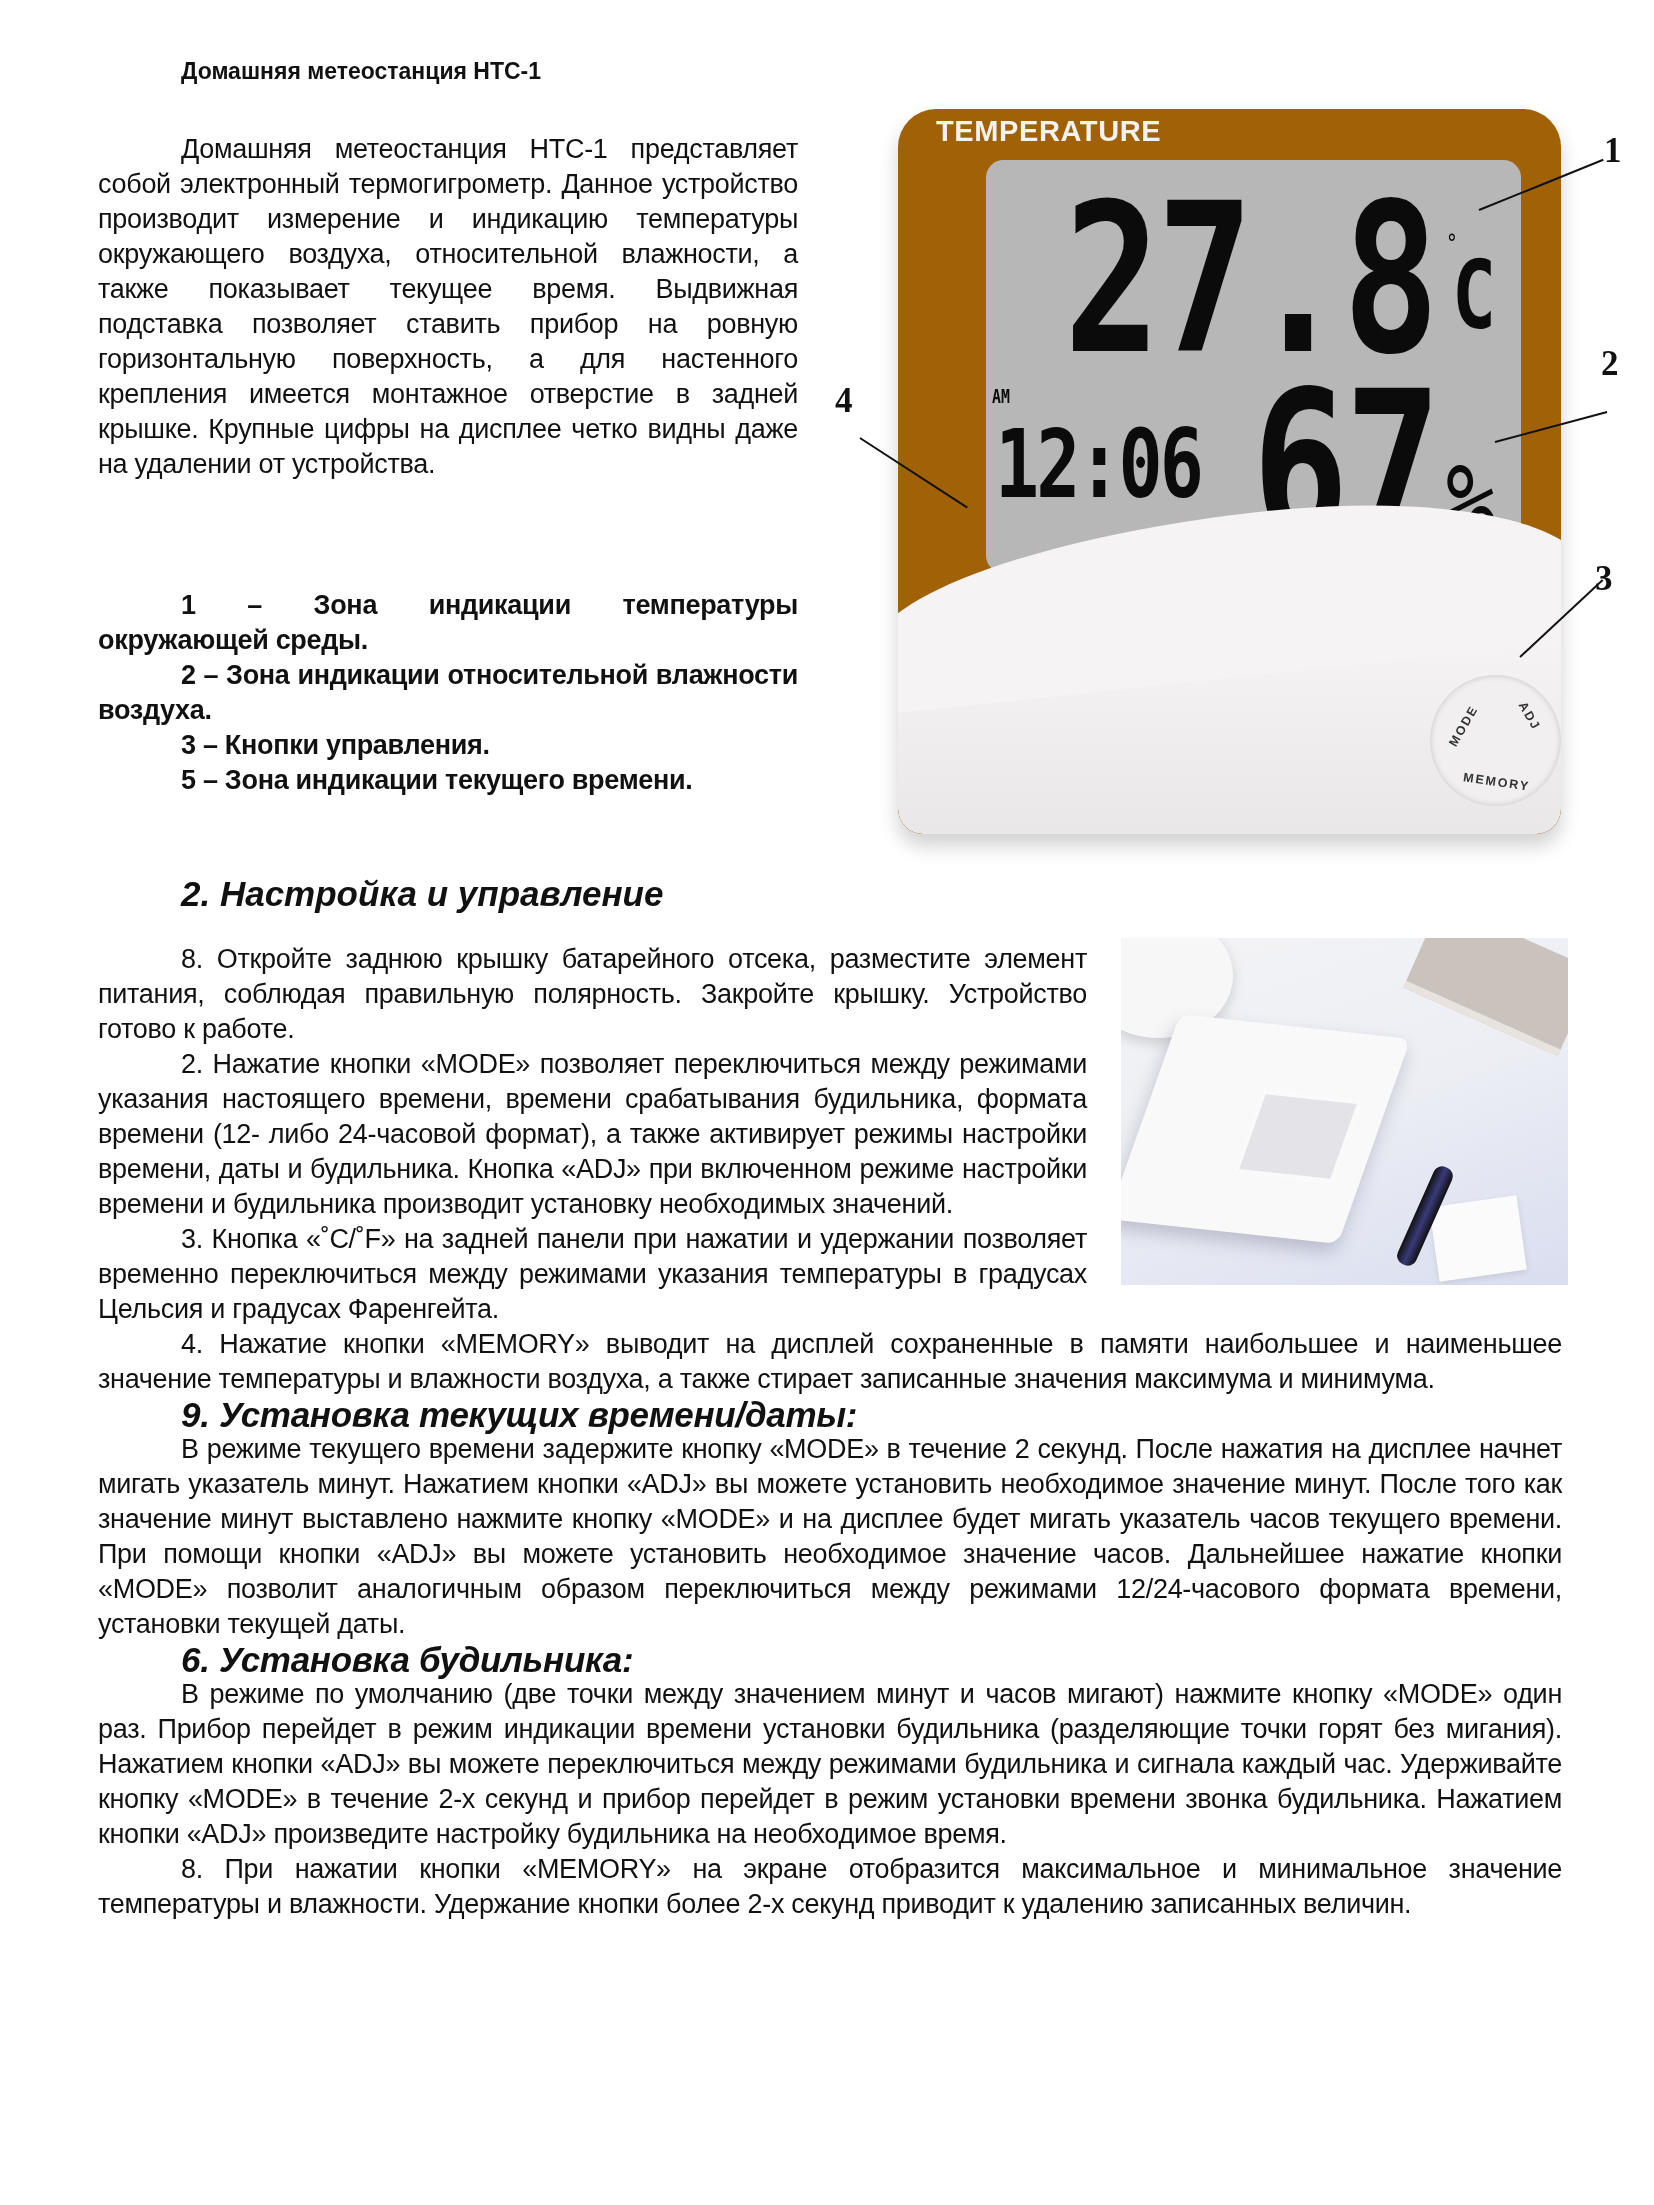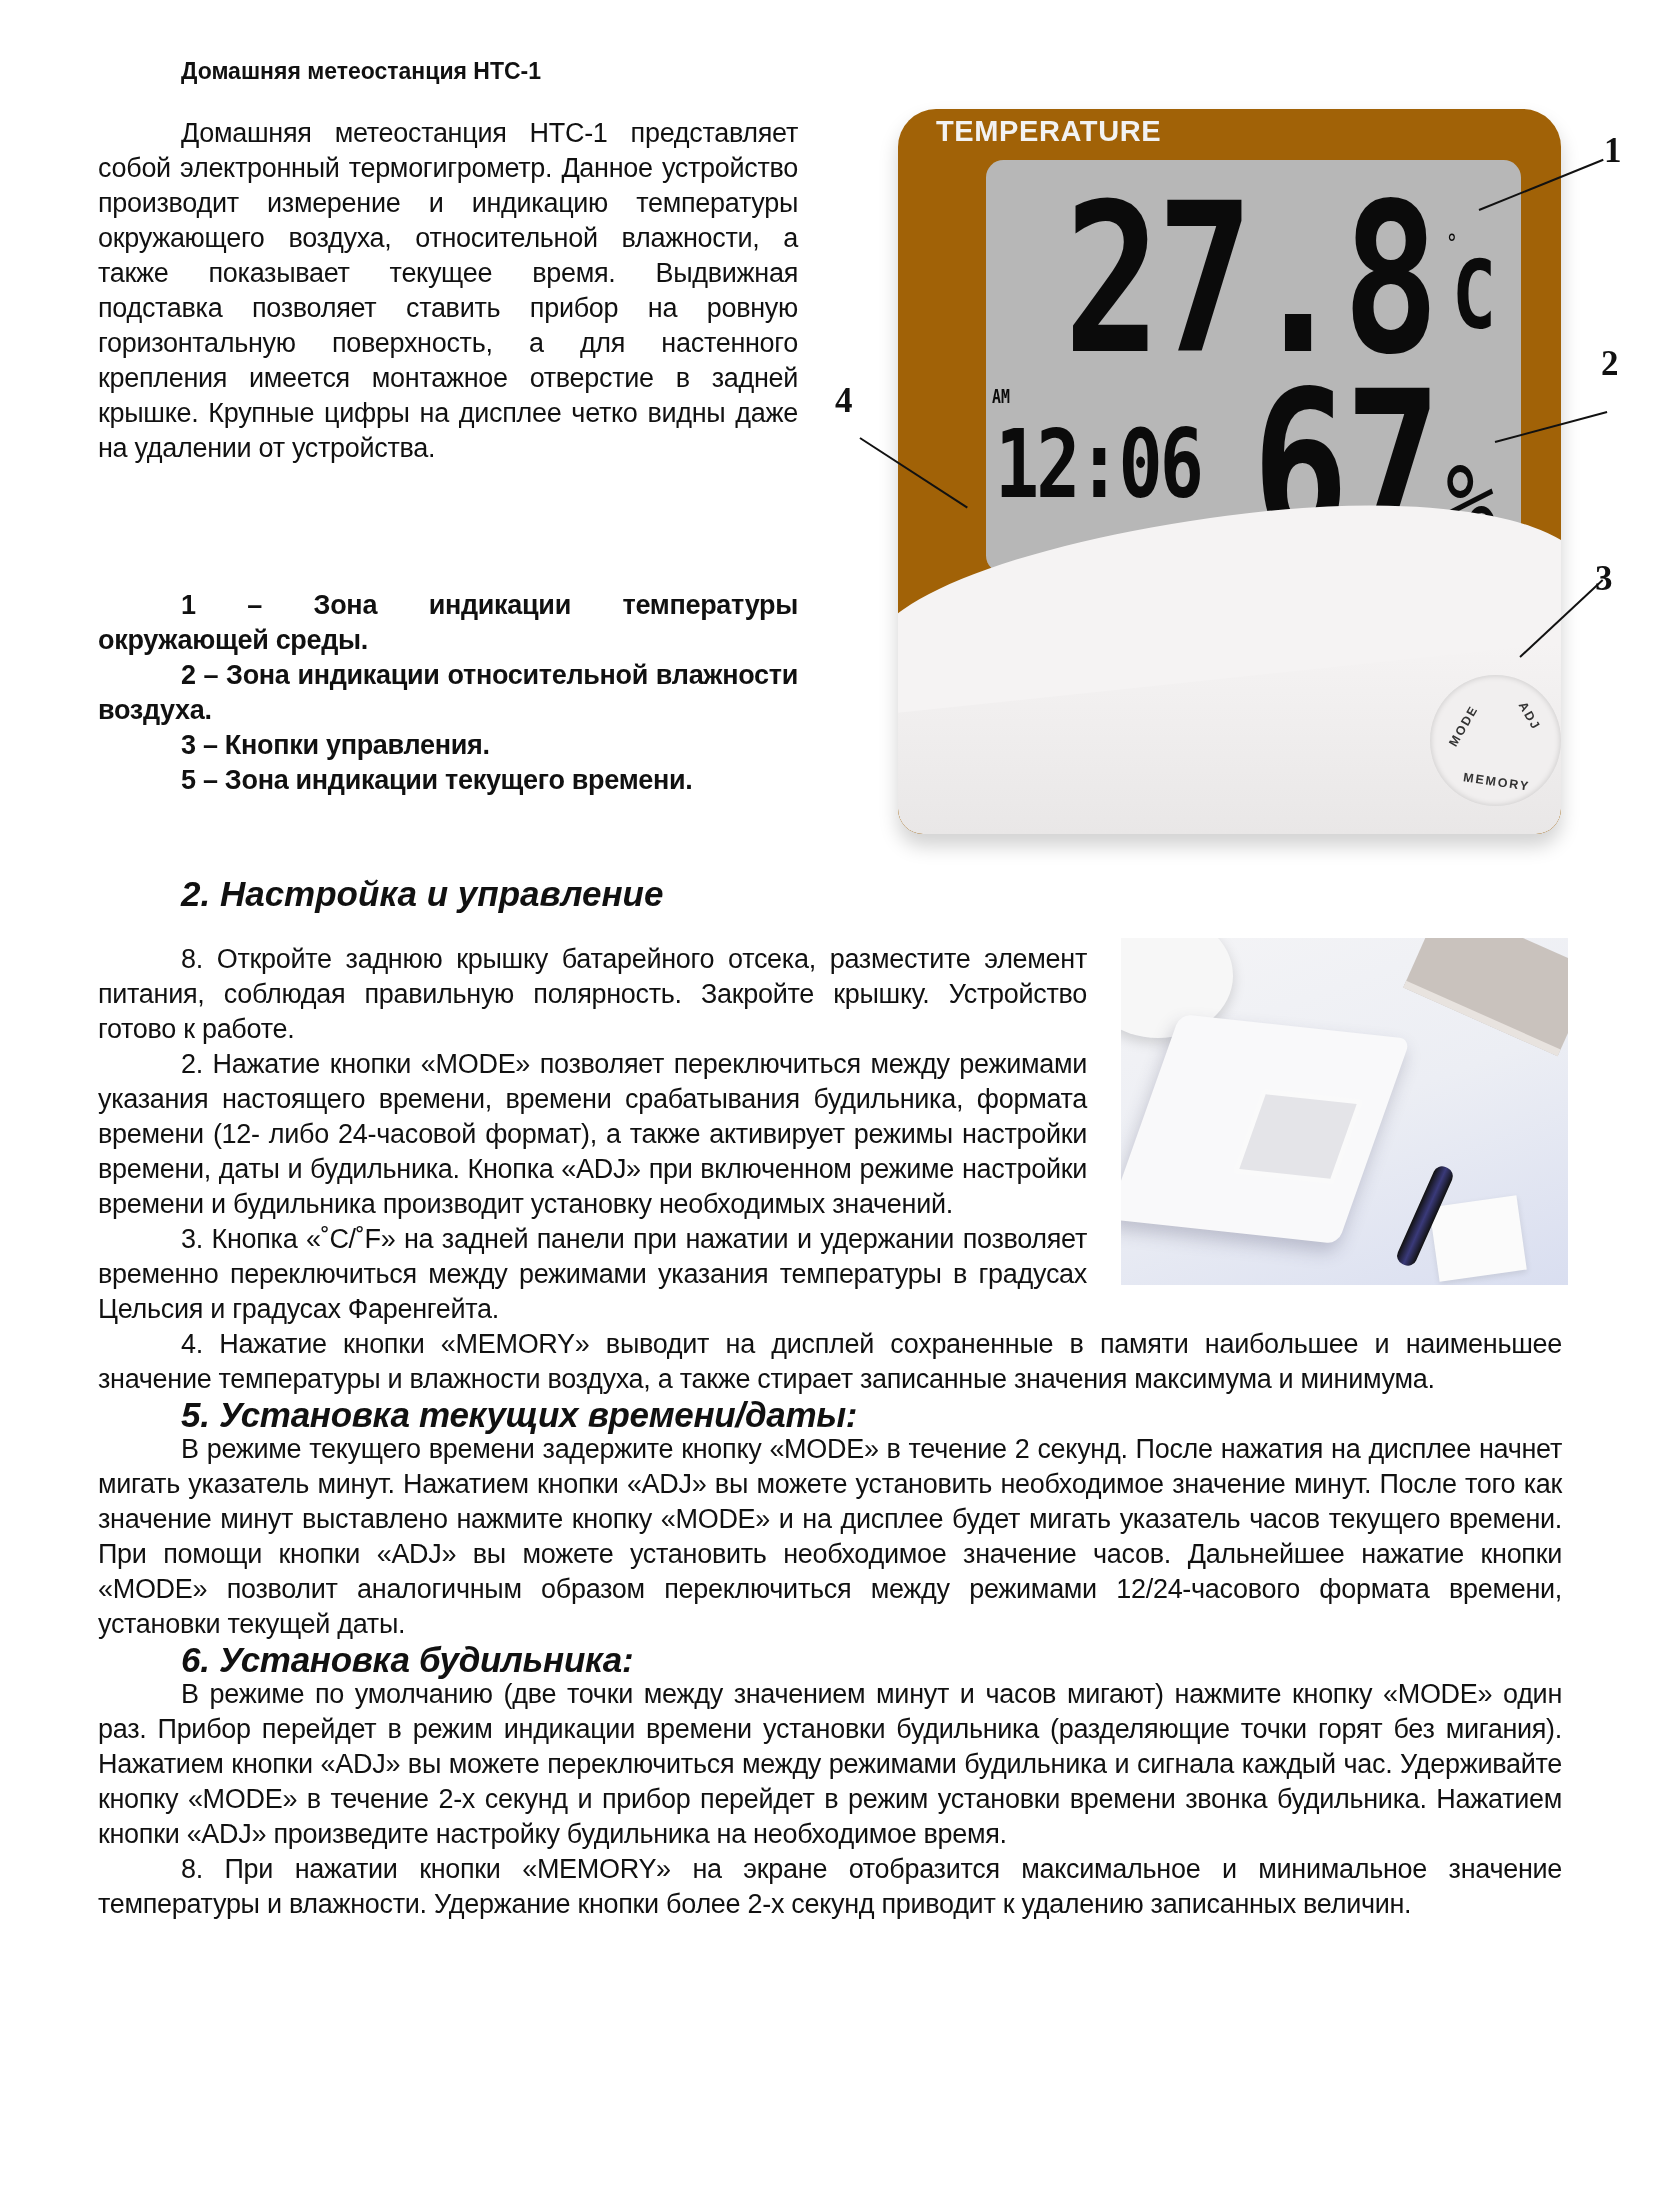--- a/index.html
+++ b/index.html
@@ -10,21 +10,21 @@
   .page { position: absolute; left: 0; top: 0; width: 1654px; height: 2205px; }
   .txt {
     font-size: 27px; line-height: 35px; text-align: justify;
     font-family: "Liberation Sans", sans-serif; letter-spacing: -0.3px;
   }
   .txt p { margin: 0; text-indent: 83px; }
   .title {
     position: absolute; left: 181px; top: 58px;
     font-size: 23px; font-weight: bold; font-family: "Liberation Sans", sans-serif;
   }
-  #intro { position: absolute; left: 98px; top: 116px; width: 700px; }
+  #intro { position: absolute; left: 98px; top: 132px; width: 700px; }
   #zones { position: absolute; left: 98px; top: 588px; width: 700px; font-weight: bold; }
   .sec-heading {
     font-weight: bold; font-style: italic; font-size: 35px;
     font-family: "Liberation Sans", sans-serif; text-indent: 83px; margin: 0;
   }
   #sec2 { position: absolute; left: 98px; top: 874px; }
   #body2 { position: absolute; left: 98px; top: 942px; width: 1464px; }
   .wrapbox { float: right; width: 450px; height: 341px; margin: 2.5px 0 5px 25px; }
 
   
@@ -143,21 +143,21 @@
   <div id="sec2">
     <p class="sec-heading">2.  Настройка и управление</p>
   </div>
 
   <div id="body2" class="txt">
     <div class="wrapbox"></div>
     <p>8. Откройте заднюю крышку батарейного отсека, разместите элемент питания, соблюдая правильную полярность. Закройте крышку. Устройство готово к работе.</p>
     <p>2. Нажатие кнопки «MODE» позволяет переключиться между режимами указания настоящего времени, времени срабатывания будильника, формата времени (12- либо 24-часовой формат), а также активирует режимы настройки времени, даты и будильника. Кнопка «ADJ» при включенном режиме настройки времени и будильника производит установку необходимых значений.</p>
     <p>3. Кнопка «˚C/˚F» на задней панели при нажатии и удержании позволяет временно переключиться между режимами указания температуры в градусах Цельсия и градусах Фаренгейта.</p>
     <p>4. Нажатие кнопки «MEMORY» выводит на дисплей сохраненные в памяти наибольшее и наименьшее значение температуры и влажности воздуха, а также стирает записанные значения максимума и минимума.</p>
-    <p class="sec-heading">5.  Установка текущих времени/даты:</p>
+    <p class="sec-heading">9.  Установка текущих времени/даты:</p>
     <p>В режиме текущего времени задержите кнопку «MODE» в течение 2 секунд. После нажатия на дисплее начнет мигать указатель минут. Нажатием кнопки «ADJ» вы можете установить необходимое значение минут. После того как значение минут выставлено нажмите кнопку «MODE» и на дисплее будет мигать указатель часов текущего времени. При помощи кнопки «ADJ» вы можете установить необходимое значение часов. Дальнейшее нажатие кнопки «MODE» позволит аналогичным образом переключиться между режимами 12/24-часового формата времени, установки текущей даты.</p>
     <p class="sec-heading">6.  Установка будильника:</p>
     <p>В режиме по умолчанию (две точки между значением минут и часов мигают) нажмите кнопку «MODE» один раз. Прибор перейдет в режим индикации времени установки будильника (разделяющие точки горят без мигания). Нажатием кнопки «ADJ» вы можете переключиться между режимами будильника и сигнала каждый час. Удерживайте кнопку «MODE» в течение 2-х секунд и прибор перейдет в режим установки времени звонка будильника. Нажатием кнопки «ADJ» произведите настройку будильника на необходимое время.</p>
     <p>8. При нажатии кнопки «MEMORY» на экране отобразится максимальное и минимальное значение температуры и влажности. Удержание кнопки более 2-х секунд приводит к удалению записанных величин.</p>
   </div>
 
   <div id="photo">
     <div class="ph-cup"></div>
     <div class="ph-book"></div>
     <div class="ph-device"></div>

